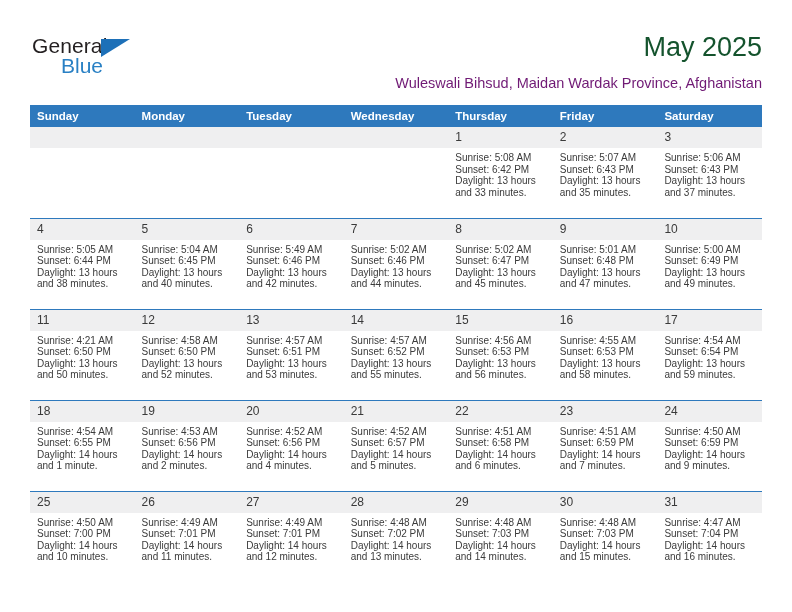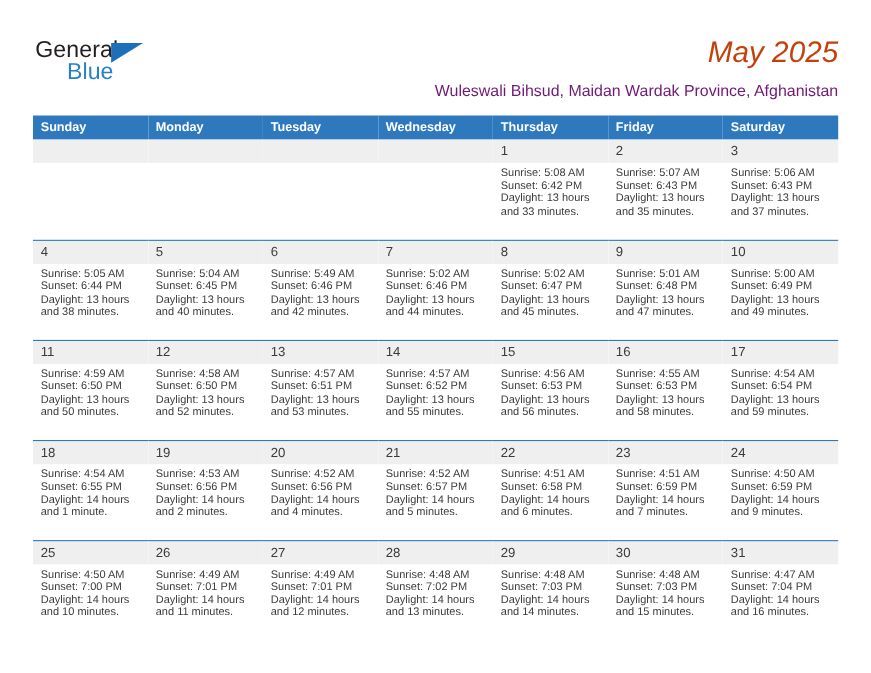--- a/index.html
+++ b/index.html
@@ -62,25 +62,24 @@
     color: #2980c4;
     line-height: 22px;
     white-space: nowrap;
   }
 
   .title {
     position: absolute;
     right: 0;
     top: 0;
     font-size: 27px;
-    color: #c2410c;
+    color: #14532d;
     text-align: right;
     line-height: 34px;
     white-space: nowrap;
-    font-style: italic;
   }
   .subtitle {
     position: absolute;
     right: 0;
     top: 43px;
     font-size: 14.5px;
     color: #701a75;
     text-align: right;
     line-height: 20px;
     white-space: nowrap;
@@ -268,21 +267,21 @@
               <span>Sunset: 6:49 PM</span>
               <span>Daylight: 13 hours</span>
               <span>and 49 minutes.</span>
             </span>
           </td>
         </tr>
         <tr class="week">
           <td>
             <span class="daynum">11</span>
             <span class="info">
-              <span>Sunrise: 4:59 AM</span>
+              <span>Sunrise: 4:21 AM</span>
               <span>Sunset: 6:50 PM</span>
               <span>Daylight: 13 hours</span>
               <span>and 50 minutes.</span>
             </span>
           </td>
           <td>
             <span class="daynum">12</span>
             <span class="info">
               <span>Sunrise: 4:58 AM</span>
               <span>Sunset: 6:50 PM</span>

